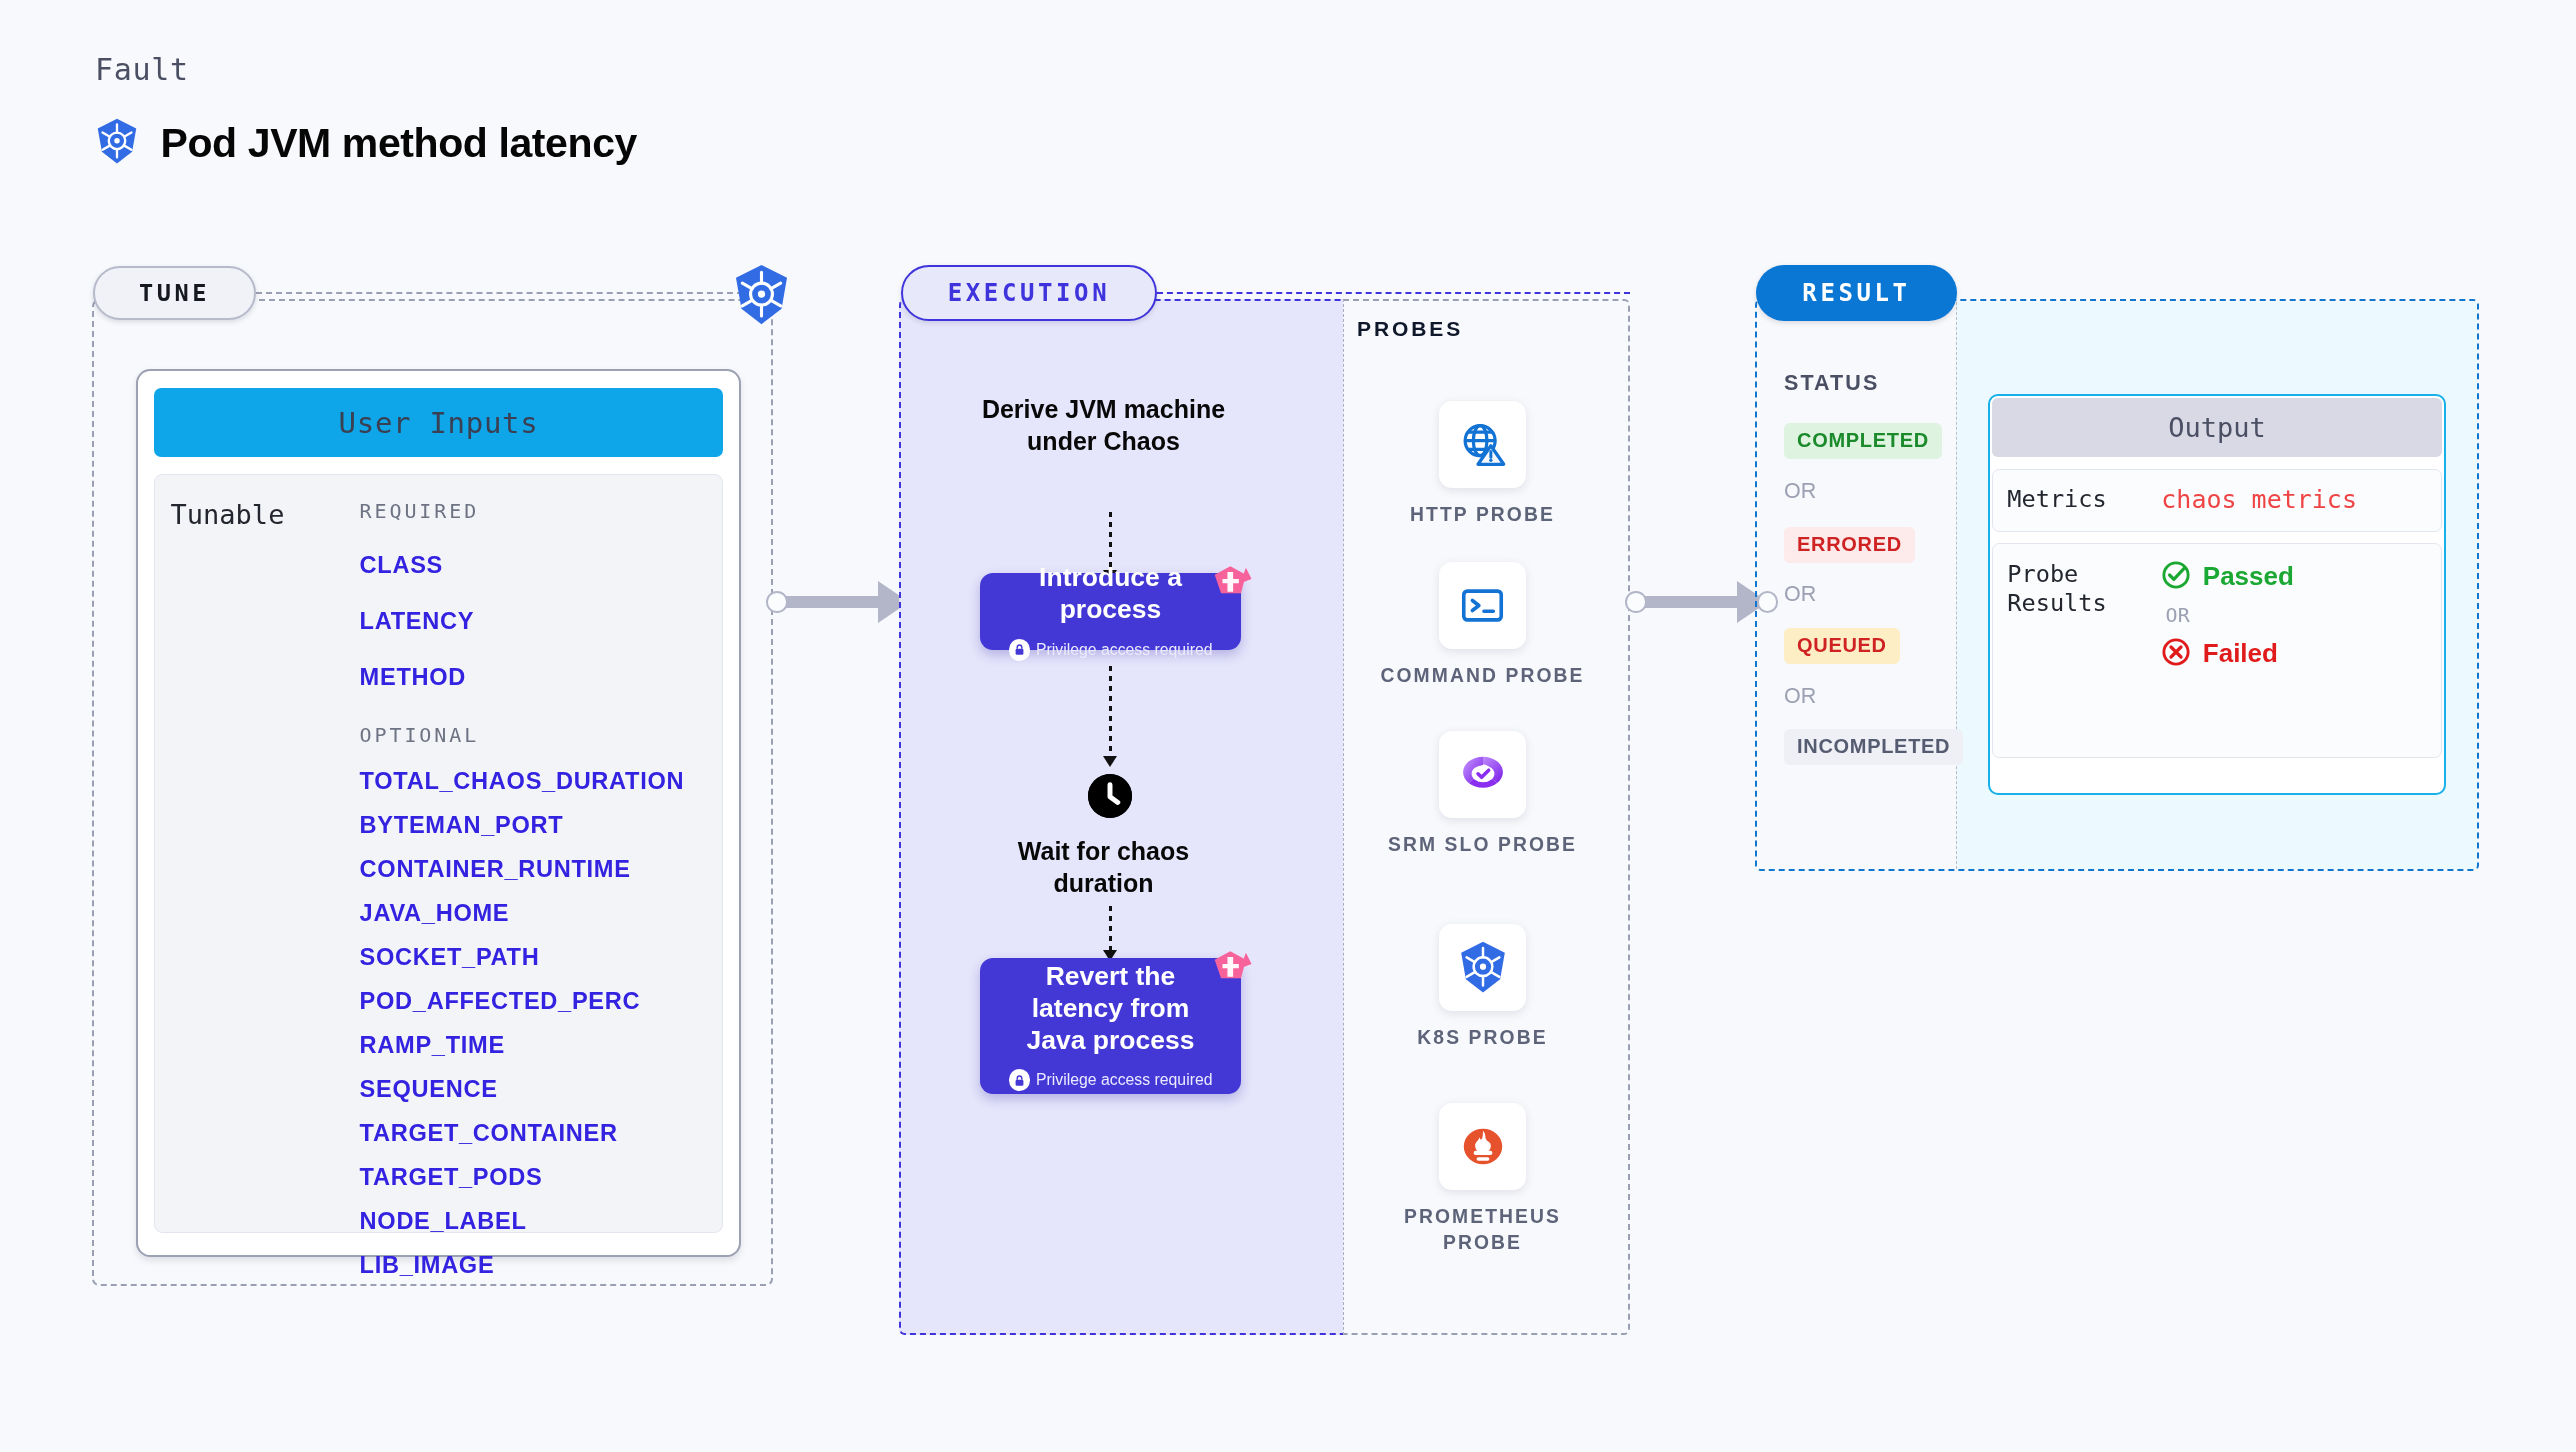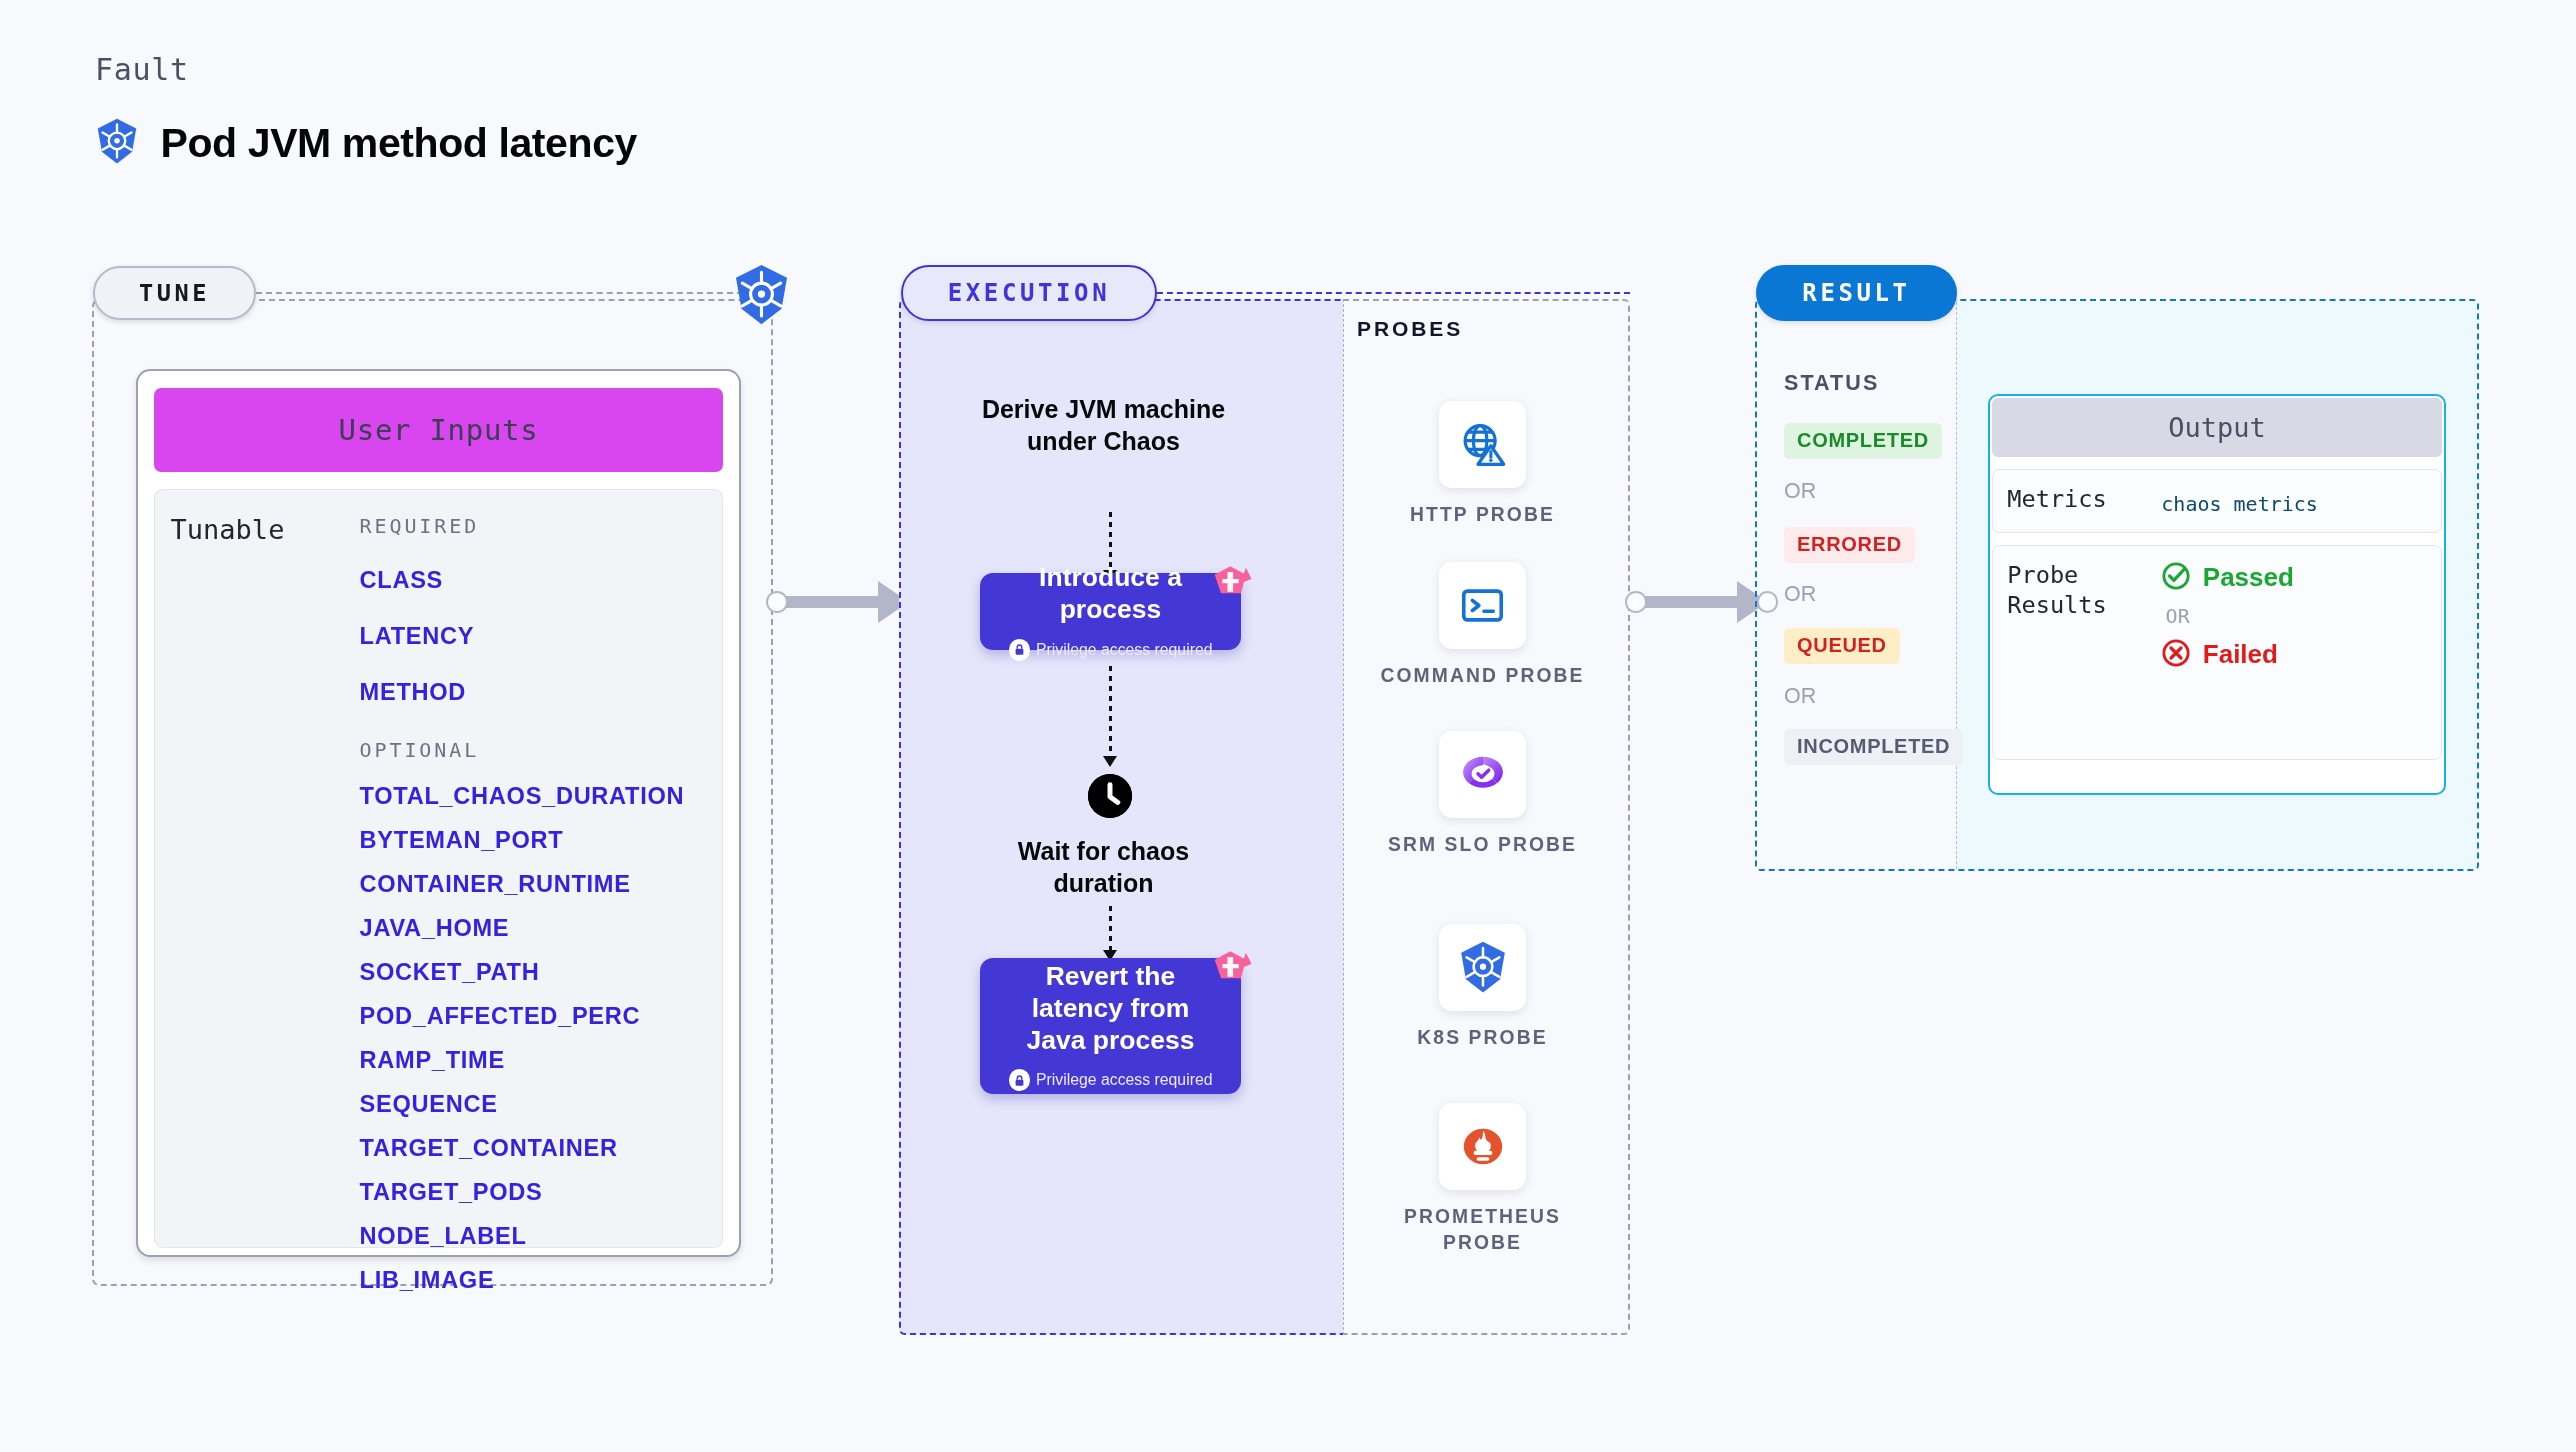--- a/index.html
+++ b/index.html
@@ -55,21 +55,21 @@
     position: absolute; left: 732px; top: 264px; width: 59px; height: 59px; z-index: 7;
   }
 
   #user-inputs-card {
     position: absolute; left: 136px; top: 369px; width: 605px; height: 888px;
     background: #ffffff; border: 2.1px solid #9ba0b2; border-radius: 14.3px;
     box-shadow: 0 3.6px 6.4px rgba(60,60,90,.13);
     padding: 17px 15.8px;
   }
   #user-inputs-header {
-    height: 84px; background: #d946ef; border-radius: 7.2px;
+    height: 69px; background: #0ea5e9; border-radius: 7.2px;
     display: flex; align-items: center; justify-content: center;
     font-family: "DejaVu Sans Mono", monospace;
     font-size: 29px; color: #3b3f52; letter-spacing: 0.7px;
   }
   #tunable-body {
     margin-top: 17px; height: 759px; background: #f3f4f8;
     border: 1.4px solid #e3e5ee; border-radius: 8.6px;
     display: flex; padding: 24px 20px 0 15.8px;
   }
   #tunable-label {
@@ -226,21 +226,21 @@
   }
   .out-row {
     margin-top: 11.5px; border: 1.4px solid #e3e5ee; border-radius: 7.2px;
     background: #fbfcfe; display: flex; padding: 15.8px 14.3px;
   }
   .out-key {
     font-family: "DejaVu Sans Mono", monospace; font-size: 23.6px;
     color: #23262f; width: 154px; flex: none; line-height: 1.25;
   }
   .out-val-metrics {
-    font-family: "DejaVu Sans Mono", monospace; font-size: 20px; color: #0c4a6e; margin-top: 7px;
+    font-family: "DejaVu Sans Mono", monospace; font-size: 25px; color: #ef4444;
   }
   #probe-results-row { height: 215px; align-items: flex-start; }
   .res-line { display: flex; align-items: center; gap: 11.5px; }
   .res-text {
     font-family: "Liberation Sans", sans-serif; font-weight: bold; font-size: 26px;
   }
   .res-or {
     font-family: "DejaVu Sans Mono", monospace; font-size: 20px; color: #9ba0b2;
     margin: 10px 0 10px 4.3px;
   }

